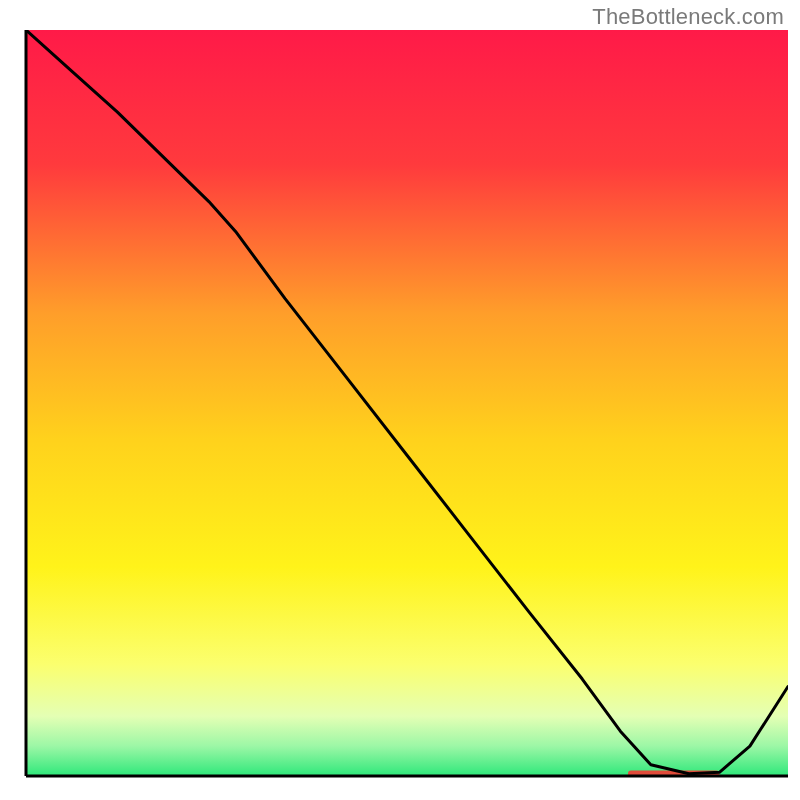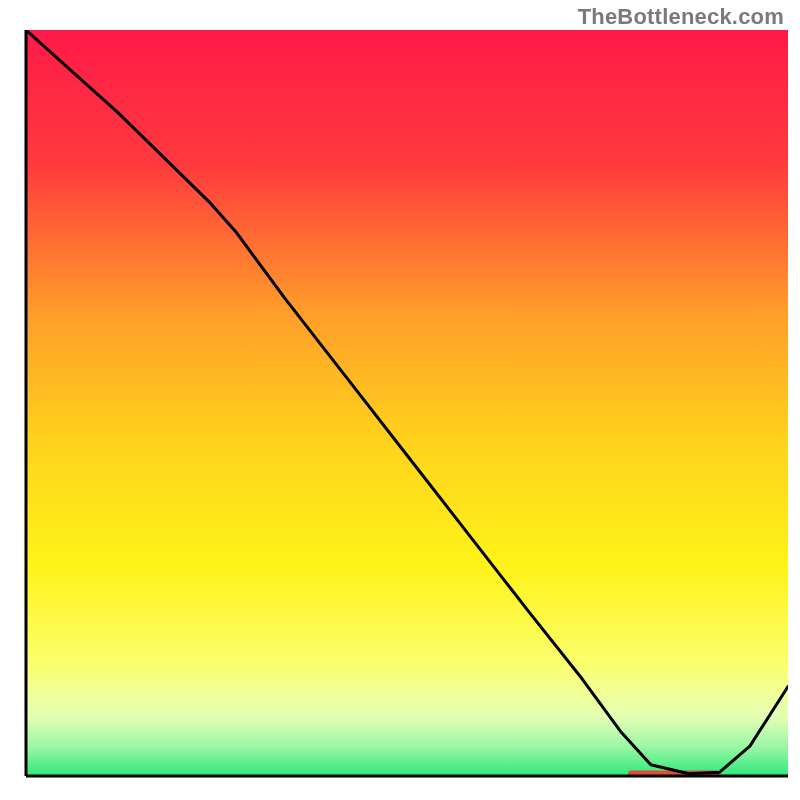--- a/index.html
+++ b/index.html
@@ -13,21 +13,21 @@
   .stage {
     position: relative;
     width: 800px;
     height: 800px;
   }
   .watermark {
     position: absolute;
     top: 4px;
     right: 16px;
     font-size: 22px;
-    font-weight: 700;
+    font-weight: 400;
     color: #7a7a7a;
     letter-spacing: 0.2px;
   }
   svg.chart {
     position: absolute;
     left: 0;
     top: 0;
   }
 </style>
 </head>

